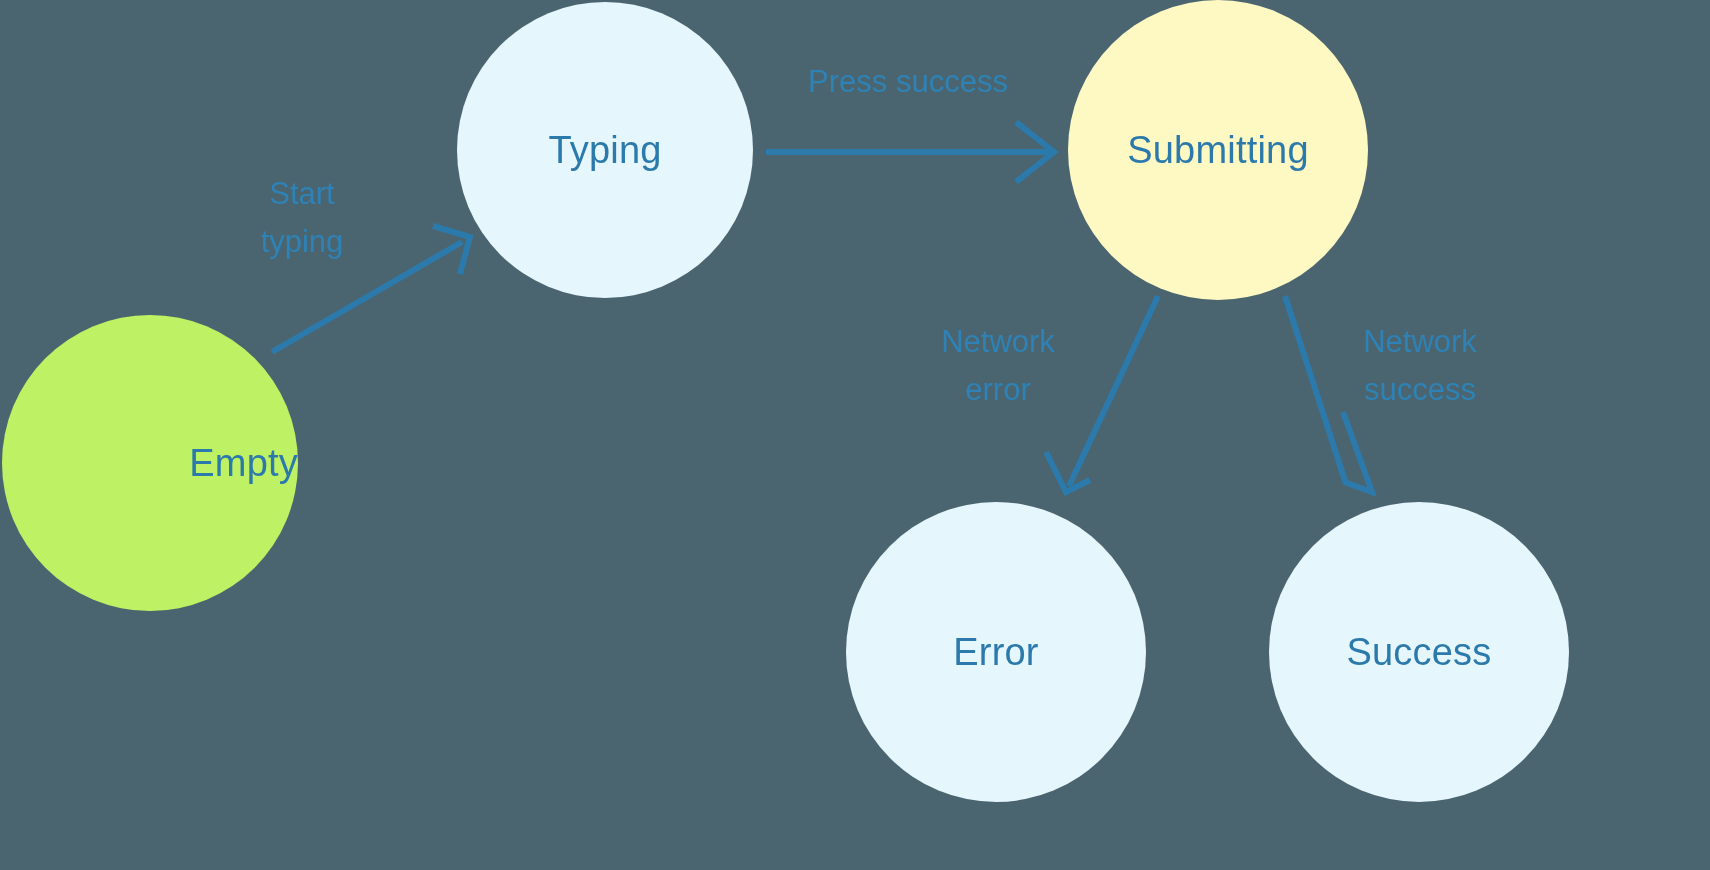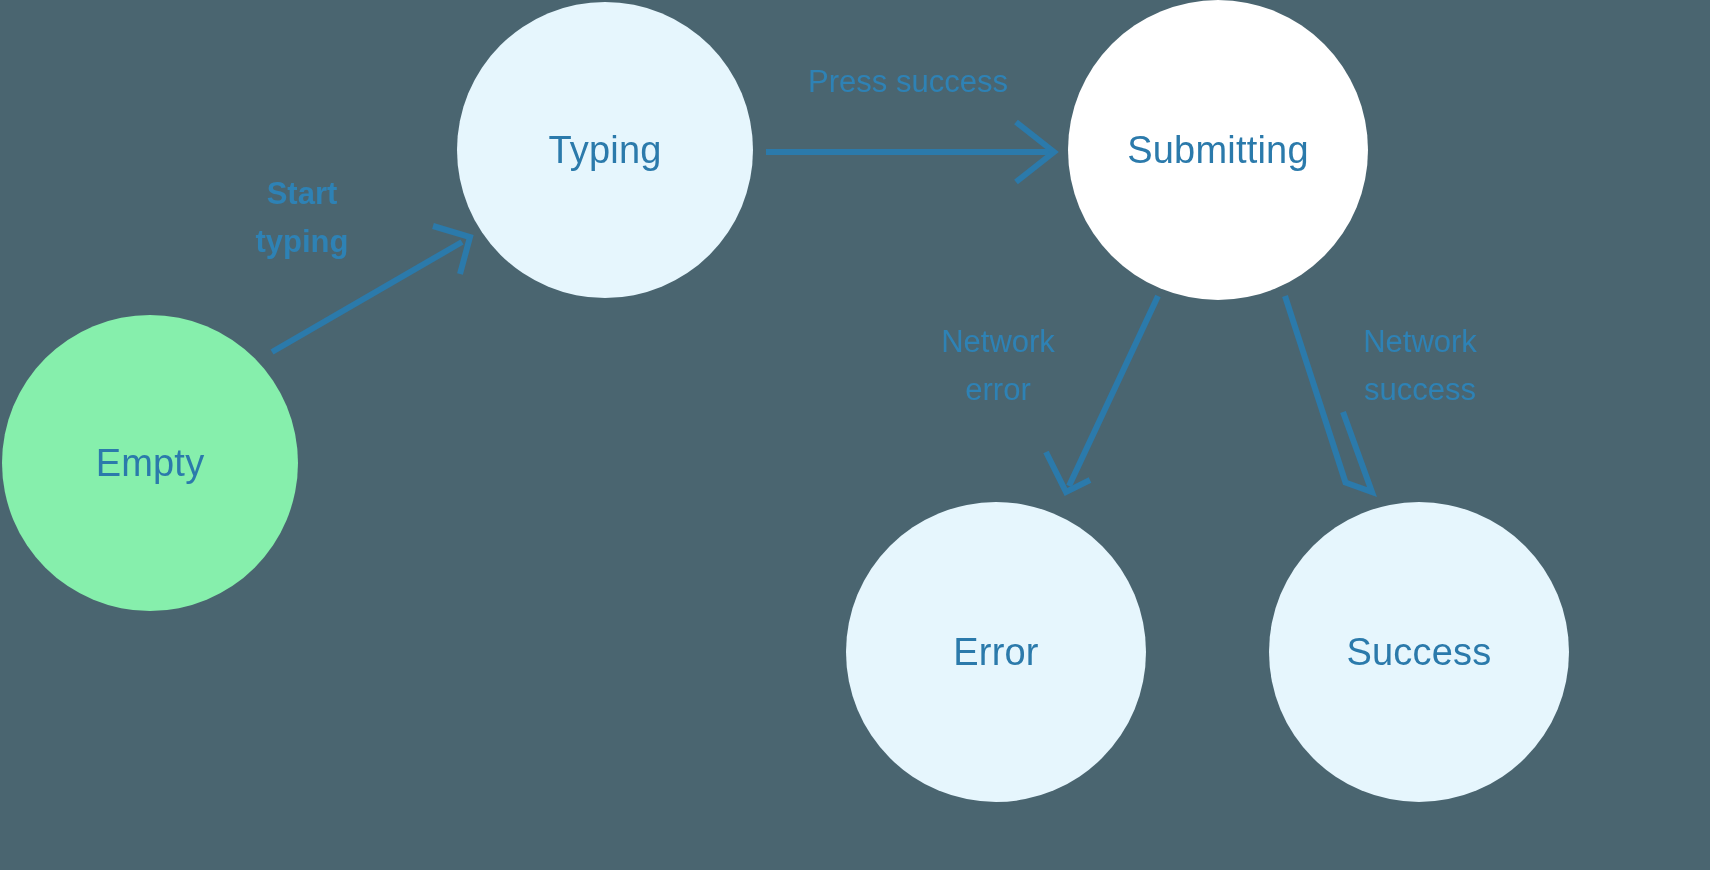--- a/index.html
+++ b/index.html
@@ -71,41 +71,41 @@
       <line x1="1158" y1="296" x2="1069" y2="486" stroke="#2b7aab" stroke-width="6" stroke-linecap="butt"></line>
       <polyline points="1046,452 1066,492 1090,480" fill="none" stroke="#2b7aab" stroke-width="6" stroke-linecap="butt" stroke-linejoin="miter"></polyline>
     </g>
 
     <g>
       <line x1="1285" y1="296" x2="1346" y2="484" stroke="#2b7aab" stroke-width="6" stroke-linecap="butt"></line>
       <polyline points="1447,458 1476,538 1448,528" fill="none" stroke="#2b7aab" stroke-width="6" stroke-linecap="butt" stroke-linejoin="miter" transform="translate(-104,-46)"></polyline>
     </g>
   </svg>
 
-  <div class="state-node" style="left:2px; top:315px; width:296px; height:296px; background:#86efac;">
+  <div class="state-node" style="left:2px; top:315px; width:296px; height:296px; background:#bef264;justify-content:flex-end;">
     <span class="state-label" style="color:#2b7aab;">Empty</span>
   </div>
 
   <div class="state-node" style="left:457px; top:2px; width:296px; height:296px; background:#e6f6fd;">
     <span class="state-label" style="color:#2b7aab;">Typing</span>
   </div>
 
-  <div class="state-node" style="left:1068px; top:0px; width:300px; height:300px; background:#ffffff;">
+  <div class="state-node" style="left:1068px; top:0px; width:300px; height:300px; background:#fef9c3;">
     <span class="state-label" style="color:#2b7aab;">Submitting</span>
   </div>
 
   <div class="state-node" style="left:846px; top:502px; width:300px; height:300px; background:#e6f6fd;">
     <span class="state-label" style="color:#2b7aab;">Error</span>
   </div>
 
   <div class="state-node" style="left:1269px; top:502px; width:300px; height:300px; background:#e6f6fd;">
     <span class="state-label" style="color:#2b7aab;">Success</span>
   </div>
 
-  <div class="edge-label" style="left:202px; top:170px; width:200px; color:#2e82b5;font-weight:bold;">Start
+  <div class="edge-label" style="left:202px; top:170px; width:200px; color:#2e82b5;">Start
 typing</div>
 
   <div class="edge-label" style="left:758px; top:58px; width:300px; color:#2e82b5;">Press success</div>
 
   <div class="edge-label" style="left:898px; top:318px; width:200px; color:#2e82b5;">Network
 error</div>
 
   <div class="edge-label" style="left:1320px; top:318px; width:200px; color:#2e82b5;">Network
 success</div>
 

